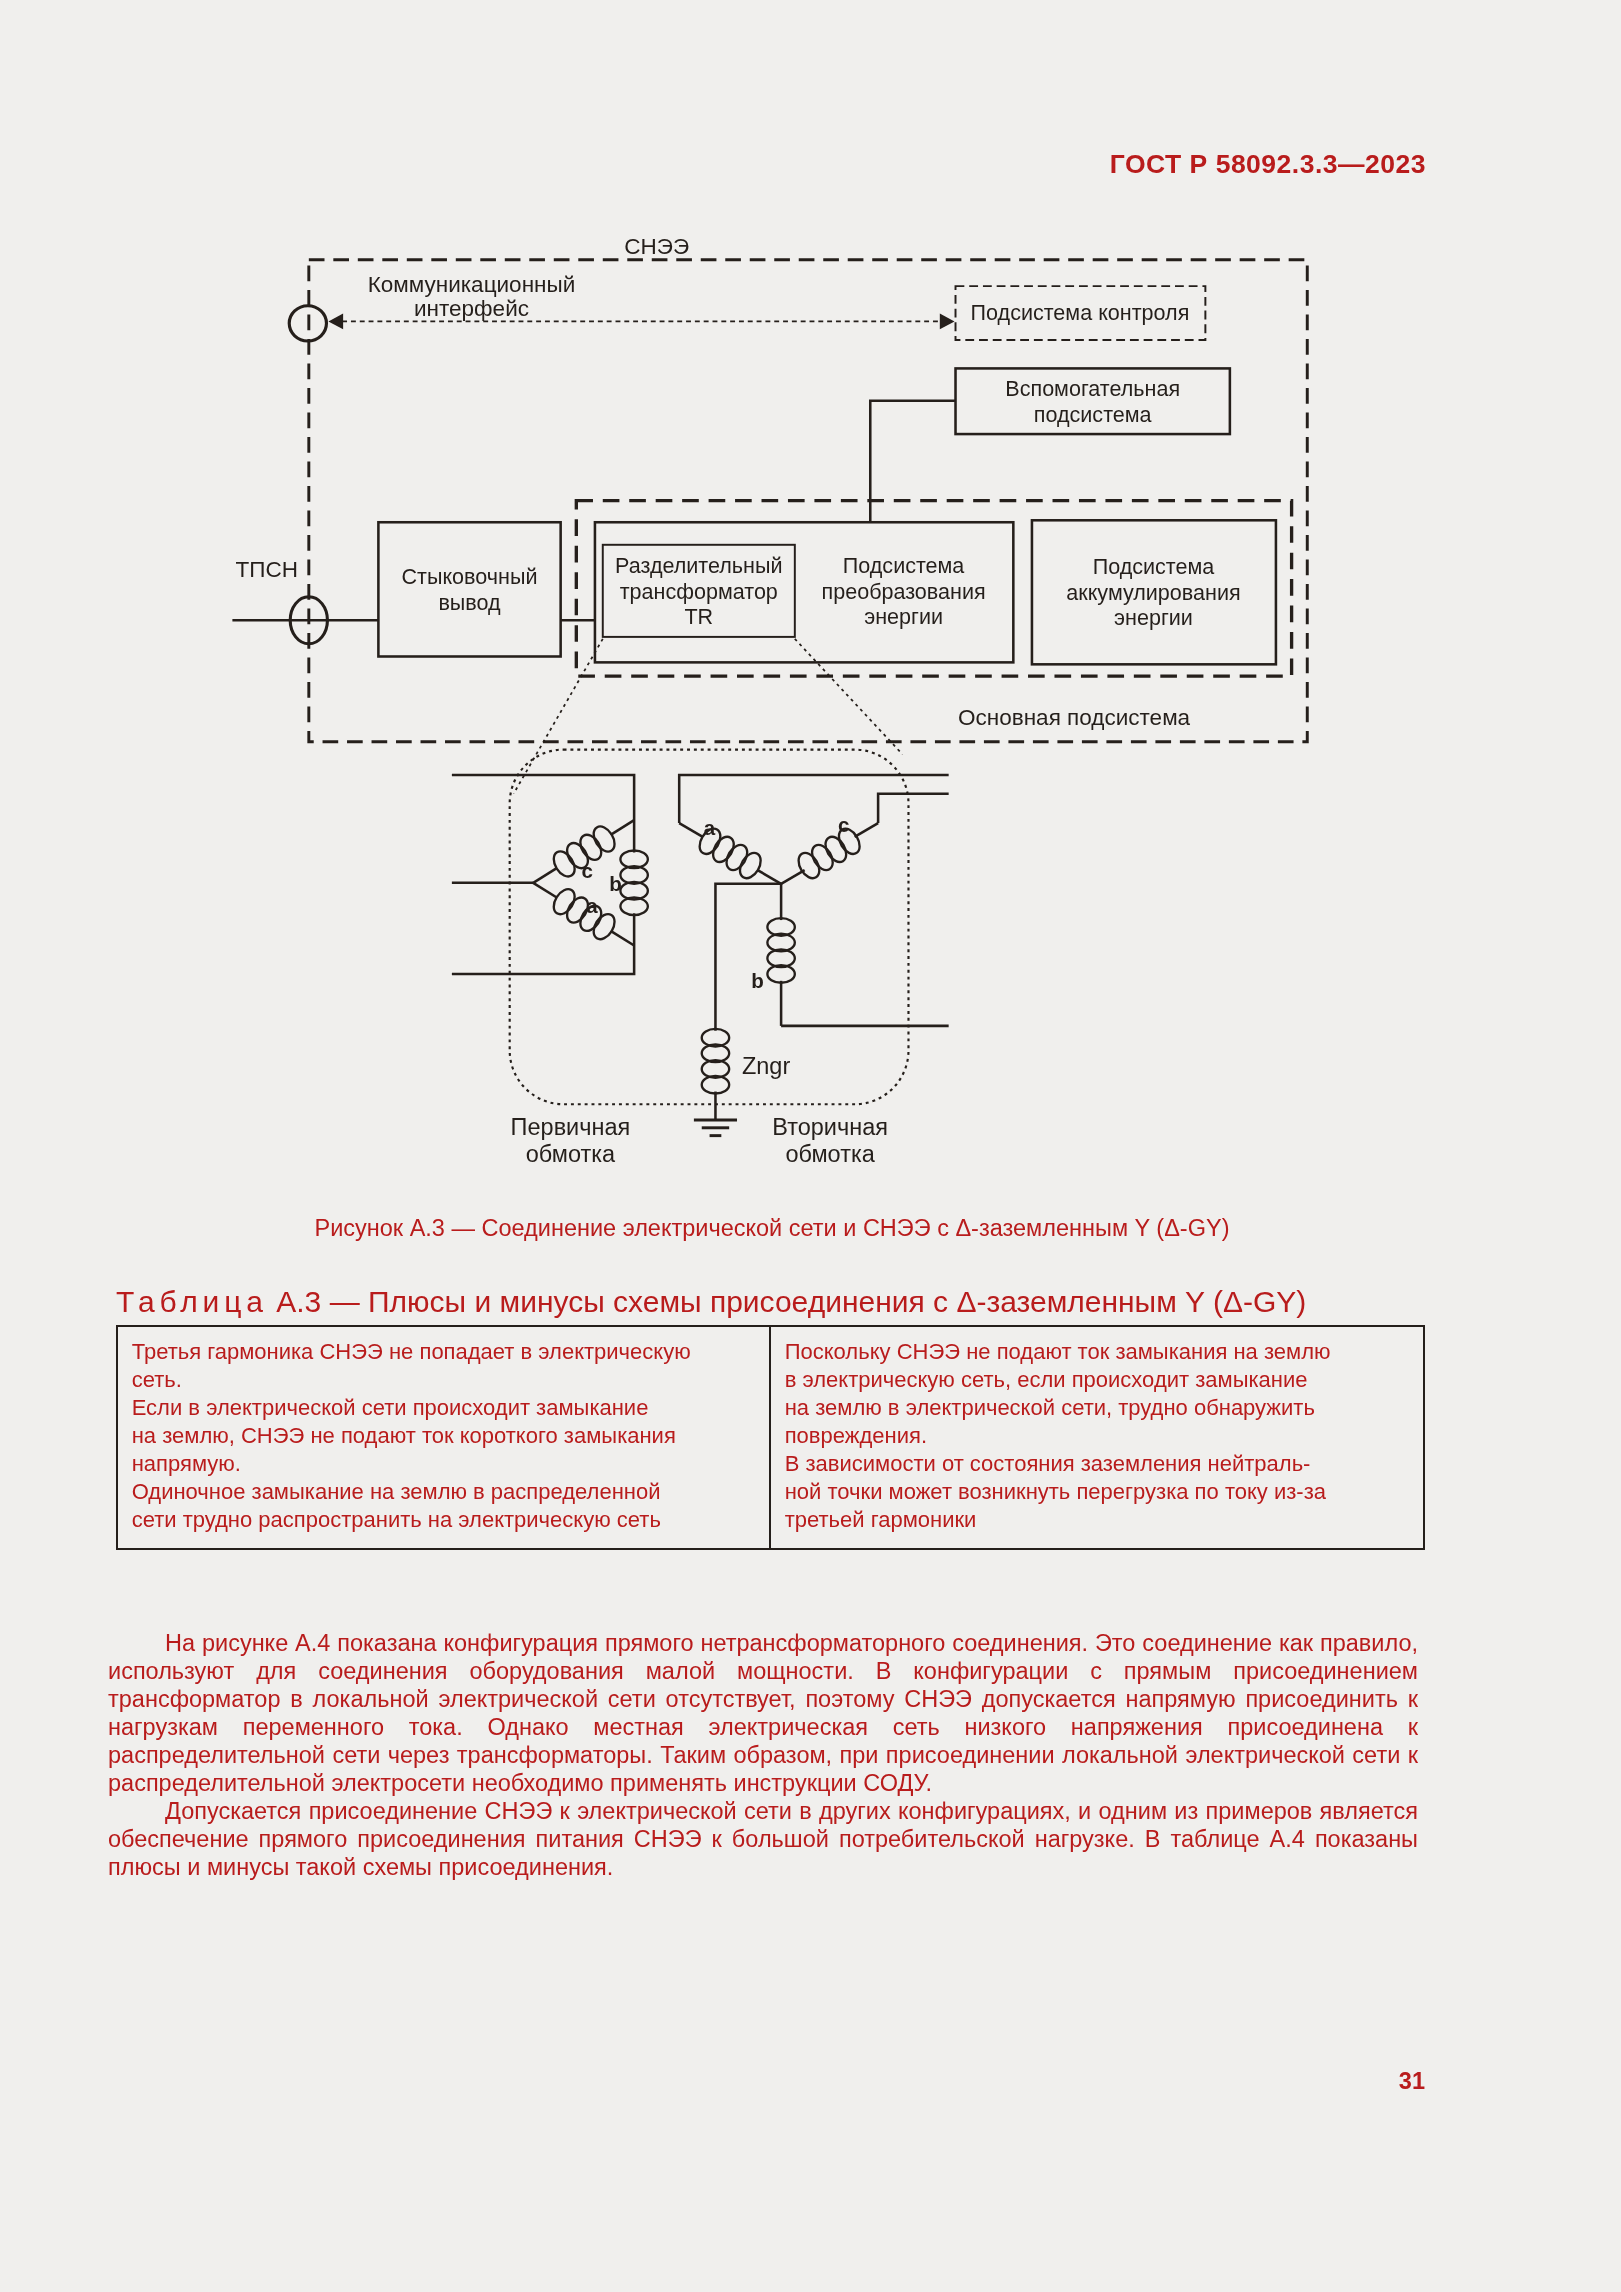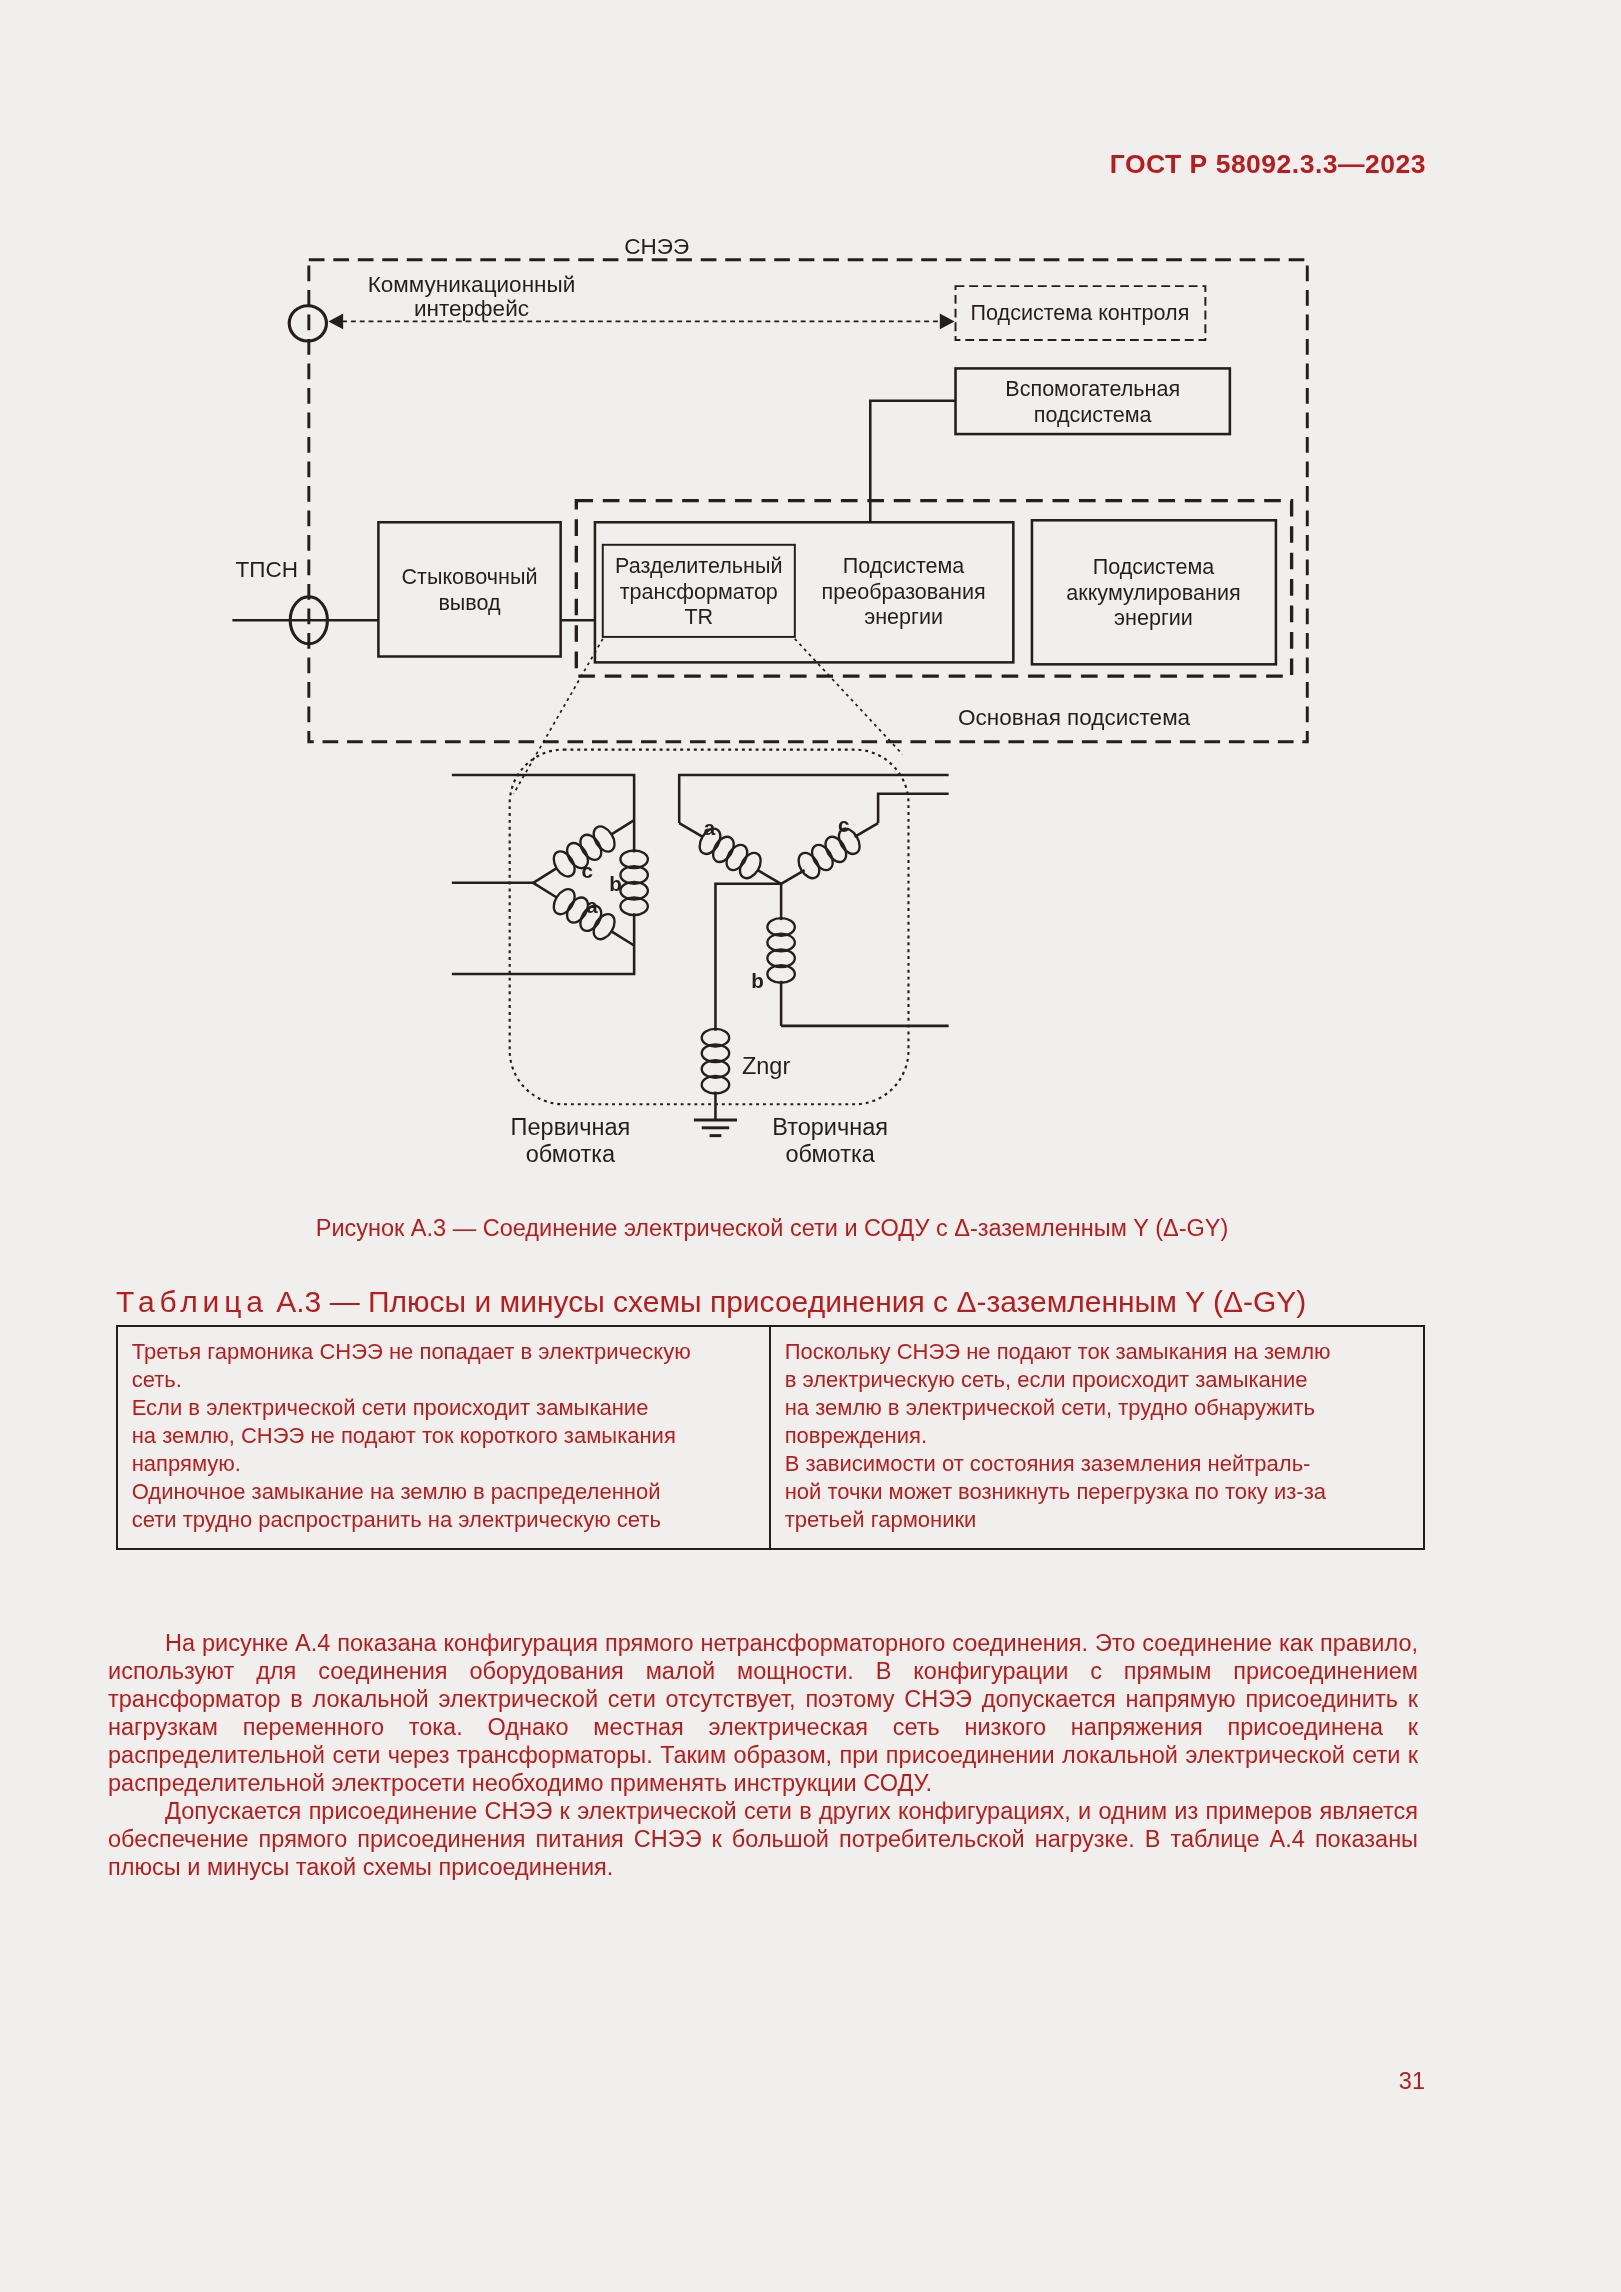--- a/index.html
+++ b/index.html
@@ -42,21 +42,21 @@
   }
   .c1 { width:653px; border-right:2px solid #251f1b; }
   .c2 { width:650px; }
   .bodytext {
     position:absolute; left:108px; top:1629px; width:1310px;
     font-size:23.5px; line-height:28px; text-align:justify;
   }
   .bodytext p { margin:0; text-indent:57px; }
   .page-num {
     position:absolute; left:1376px; top:2068px; width:49px;
-    text-align:right; font-size:23.5px;
+    text-align:right; font-size:23.5px;font-weight:bold;
   }
 </style>
 </head>
 <body>
 
 <div class="page">
 
   <div class="doc-header">ГОСТ Р 58092.3.3—2023</div>
 
   <svg viewBox="0 0 1654 1240" style="position:absolute;left:0;top:0;width:1621px;height:1215px" stroke-linecap="butt" fill="none">
@@ -192,21 +192,21 @@
       <line x1="716" y1="1151" x2="744" y2="1151"></line>
       <line x1="724" y1="1159" x2="736" y2="1159"></line>
     </g>
 
     <text x="582" y="1158" font-size="24" text-anchor="middle">Первичная</text>
     <text x="582" y="1186" font-size="24" text-anchor="middle">обмотка</text>
     <text x="847" y="1158" font-size="24" text-anchor="middle">Вторичная</text>
     <text x="847" y="1186" font-size="24" text-anchor="middle">обмотка</text>
   </svg>
 
-  <div class="fig-caption">Рисунок А.3 — Соединение электрической сети и СОДУ с Δ-заземленным Y (Δ-GY)</div>
+  <div class="fig-caption">Рисунок А.3 — Соединение электрической сети и СНЭЭ с Δ-заземленным Y (Δ-GY)</div>
 
   <div class="tbl-caption"><span class="spaced">Таблица</span><span> А.3 — Плюсы и минусы схемы присоединения с Δ-заземленным Y (Δ-GY)</span></div>
 
   <div class="a3table">
     <div class="brow">
       <div class="td c1">Третья гармоника СНЭЭ не попадает в электрическую
 сеть.
 Если в электрической сети происходит замыкание
 на землю, СНЭЭ не подают ток короткого замыкания
 напрямую.

